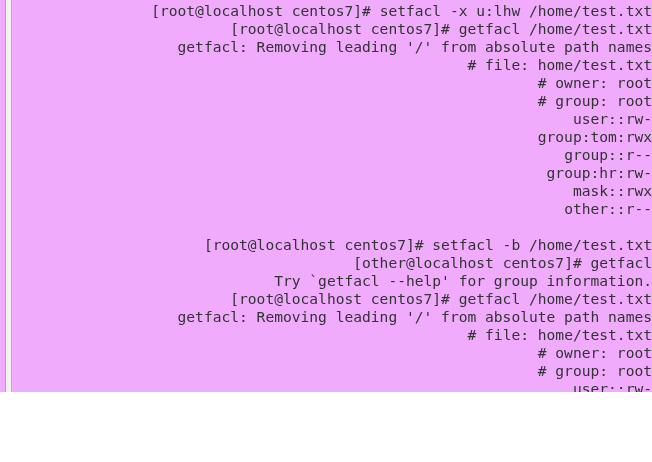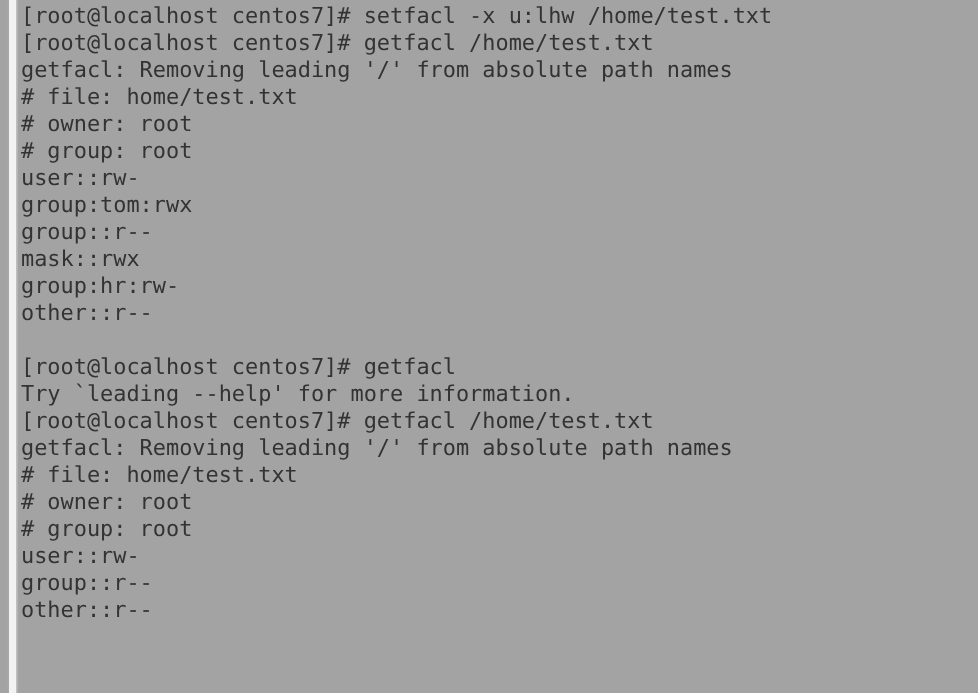--- a/index.html
+++ b/index.html
@@ -3,24 +3,25 @@
 <meta charset="utf-8">
 <style>
   html, body {
     margin: 0;
     padding: 0;
     background: #ffffff;
   }
   #terminal {
     position: relative;
     width: 652px;
-    height: 462px;
-    background: #a3a3a3;
+    height: 392px;
+    background: #f0abfc;
     overflow: hidden;
     font-family: "DejaVu Sans Mono", "Liberation Mono", monospace;
+    text-align: right;
   }
   
   .rule {
     position: absolute;
     top: 0;
     bottom: 0;
     width: 1px;
     background: #a8a8a8;
   }
   .rule.outer { left: 5px; }
@@ -66,26 +67,27 @@
   <div id="screen">
       <div class="line">[root@localhost centos7]# setfacl -x u:lhw /home/test.txt</div>
       <div class="line">[root@localhost centos7]# getfacl /home/test.txt</div>
       <div class="line">getfacl: Removing leading '/' from absolute path names</div>
       <div class="line"># file: home/test.txt</div>
       <div class="line"># owner: root</div>
       <div class="line"># group: root</div>
       <div class="line">user::rw-</div>
       <div class="line">group:tom:rwx</div>
       <div class="line">group::r--</div>
+      <div class="line">group:hr:rw-</div>
       <div class="line">mask::rwx</div>
-      <div class="line">group:hr:rw-</div>
       <div class="line">other::r--</div>
       <div class="line blank"></div>
-      <div class="line">[root@localhost centos7]# getfacl</div>
-      <div class="line">Try `leading --help' for more information.</div>
+      <div class="line">[root@localhost centos7]# setfacl -b /home/test.txt</div>
+      <div class="line">[other@localhost centos7]# getfacl</div>
+      <div class="line">Try `getfacl --help' for group information.</div>
       <div class="line">[root@localhost centos7]# getfacl /home/test.txt</div>
       <div class="line">getfacl: Removing leading '/' from absolute path names</div>
       <div class="line"># file: home/test.txt</div>
       <div class="line"># owner: root</div>
       <div class="line"># group: root</div>
       <div class="line">user::rw-</div>
       <div class="line">group::r--</div>
       <div class="line">other::r--</div>
     </div>
 

